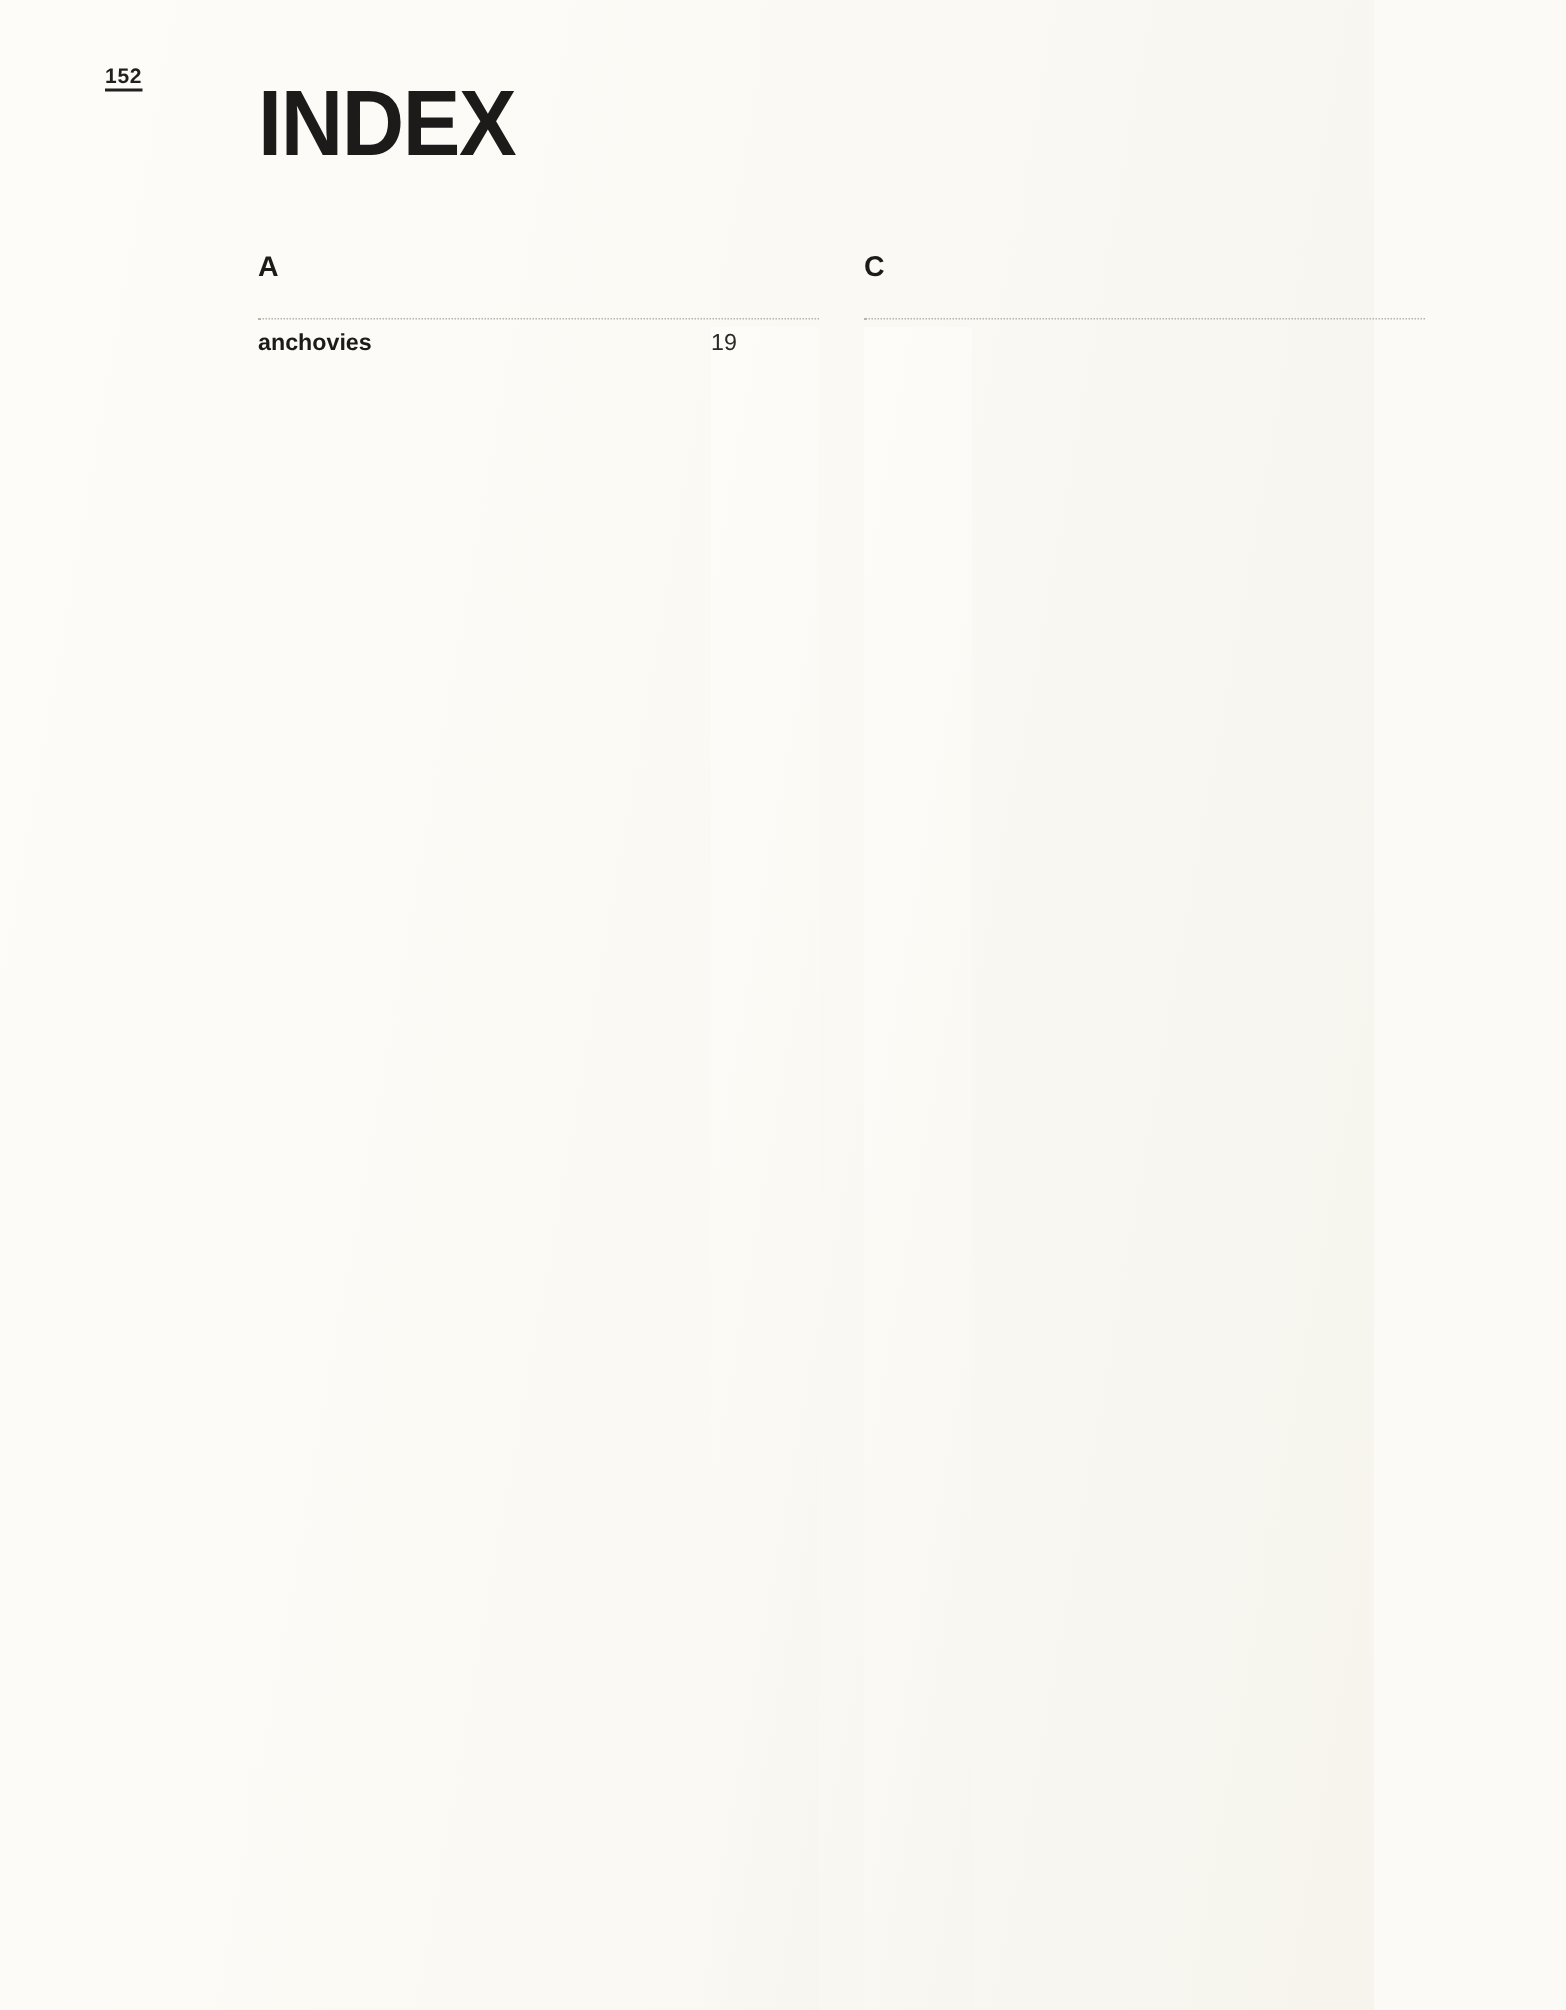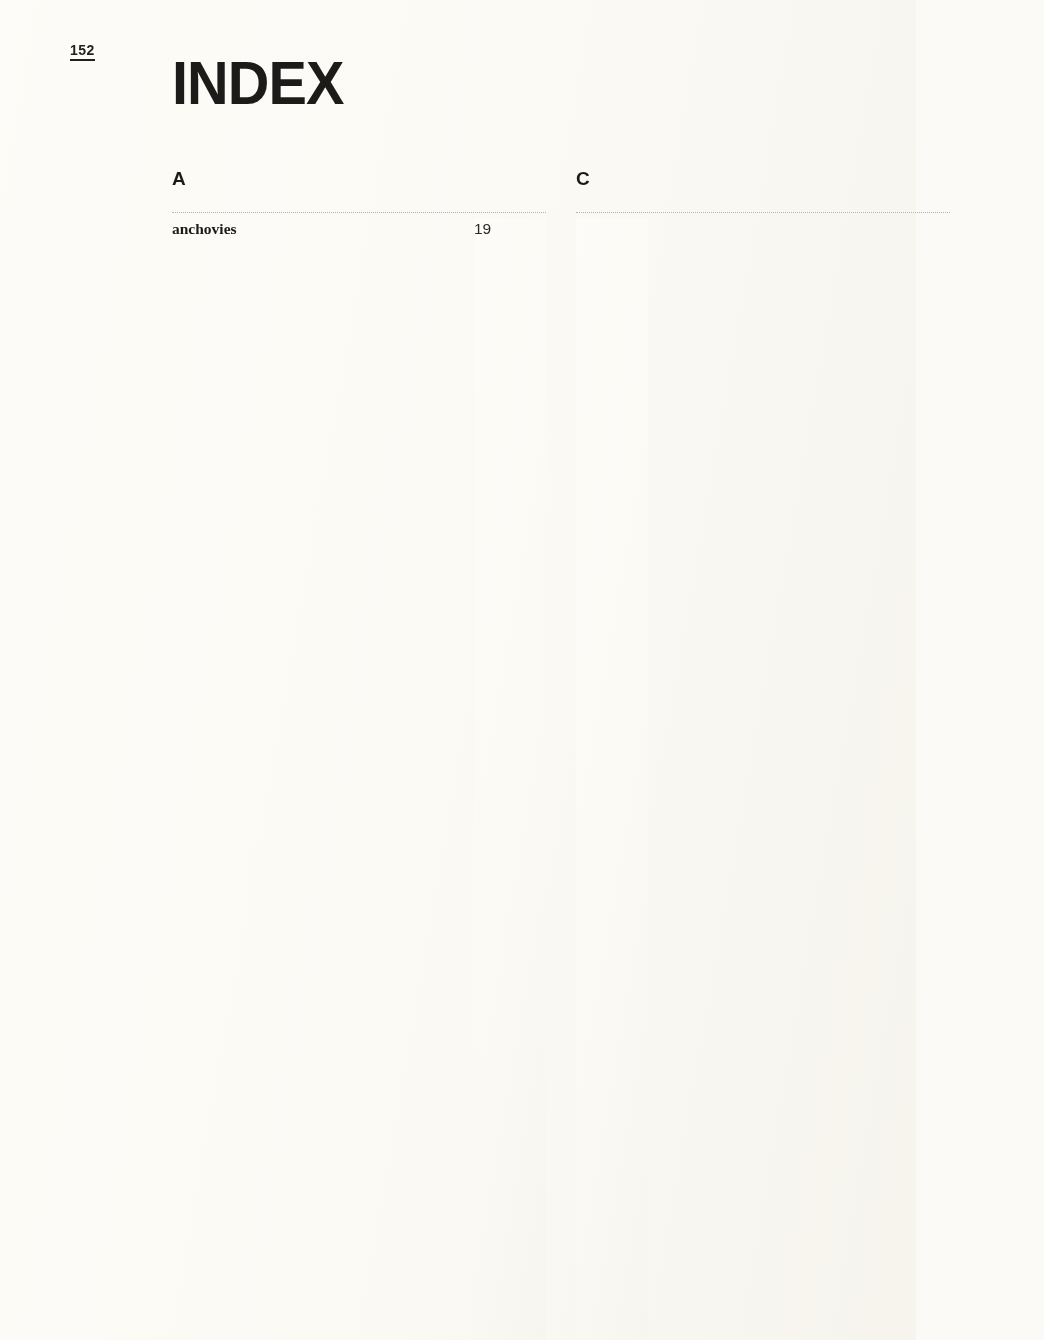--- a/index.html
+++ b/index.html
@@ -84,21 +84,20 @@
   }
   .row .page {
     flex: 0 0 auto;
     width: 72px;
     text-align: left;
     color: #2c2a28;
   }
   .head .label {
     font-weight: bold;
     color: #1d1b1a;
-    font-family: Liberation Serif, serif;
   }
   .head .page {
     font-weight: normal;
   }
 </style>
 </head>
 <body>
 
 <div class="page">
 

